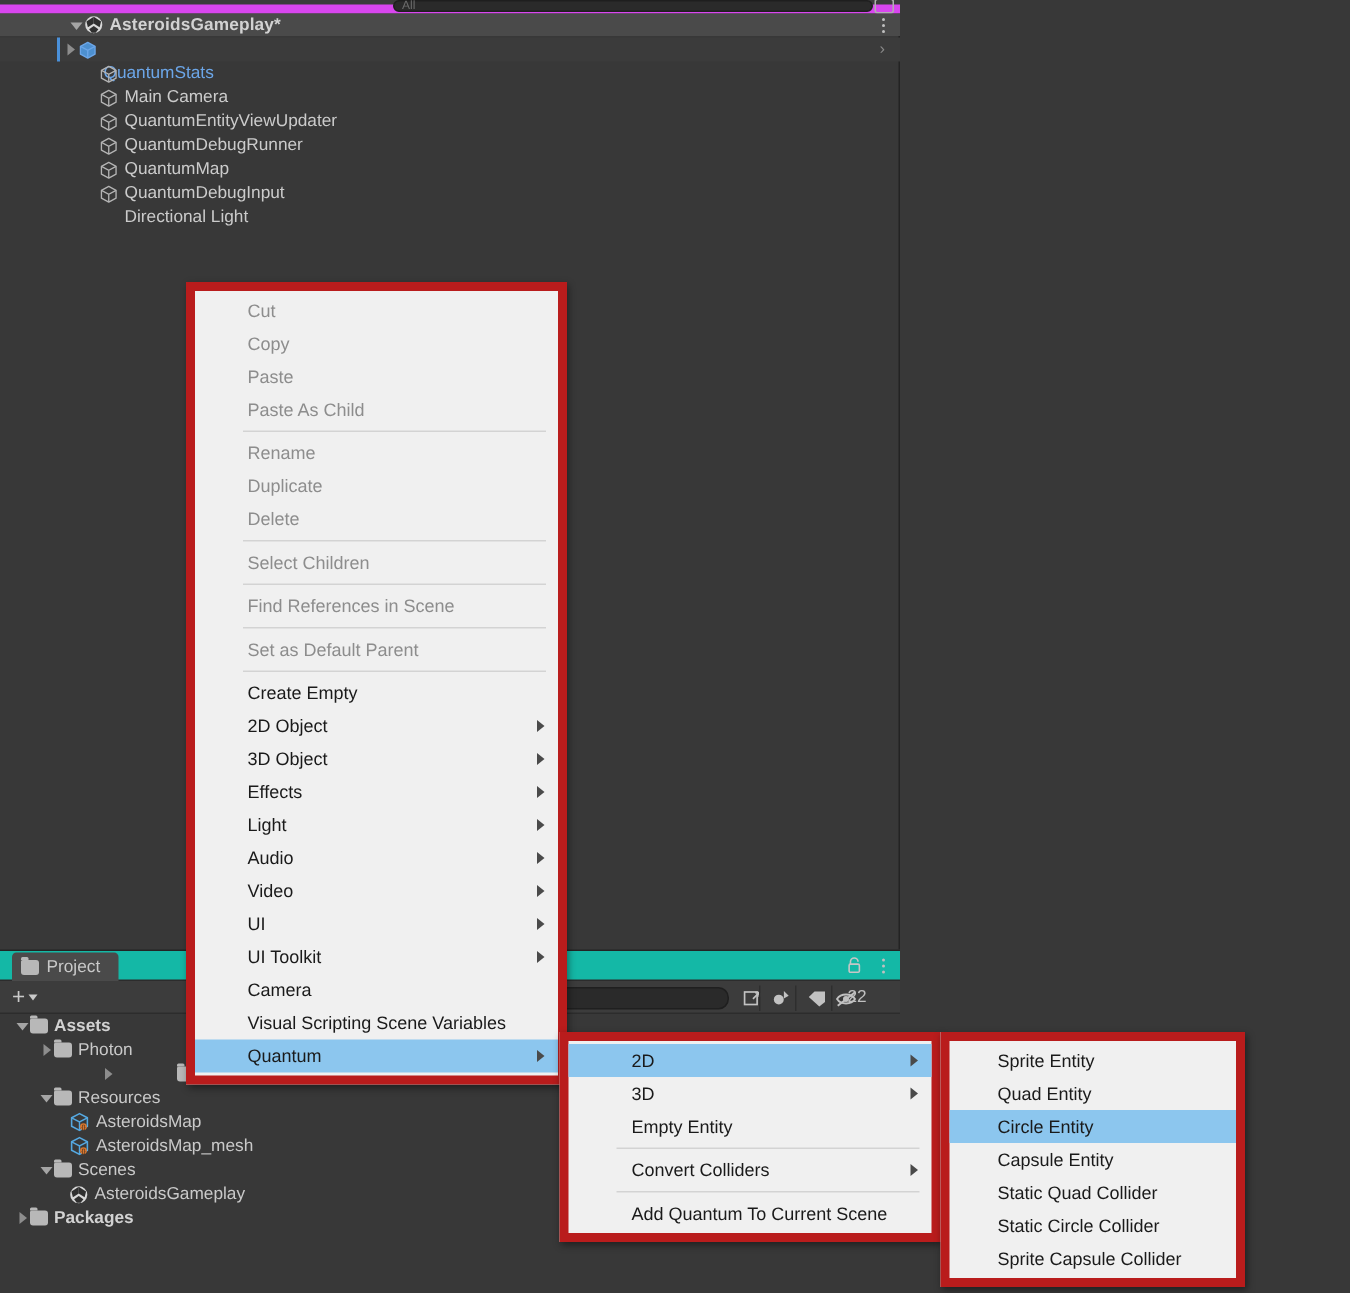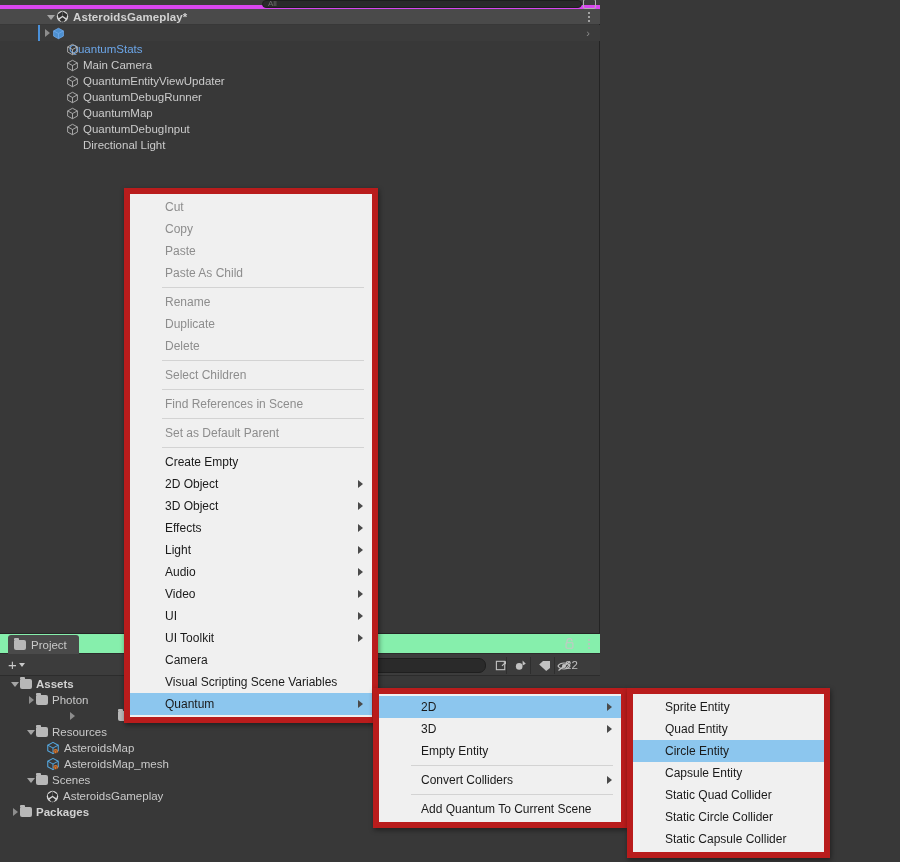--- a/index.html
+++ b/index.html
@@ -12,21 +12,21 @@
   #root { position: relative; width: 900px; height: 862px; }
 
   
   .hierarchy-panel {
     position: absolute; left: 0; top: 0; width: 600px; height: 633px;
     background: #383838;
     border-right: 1px solid #232323;
   }
   .top-search-strip {
     position: absolute; left: 0; top: 0; width: 600px; height: 9px;
-    background: #3c3c3c; border-bottom: 4px solid #d946ef;
+    background: #3c3c3c; border-bottom: 6px solid #d946ef;
   }
   .top-search-field {
     position: absolute; left: 262px; top: 0px; width: 320px; height: 8px;
     background: #2a2a2a; border: 1px solid #1e1e1e; border-radius: 4px;
   }
   .top-search-text {
     position: absolute; left: 268px; top: -1px; font-size: 8px; color: #6d6d6d;
     line-height: 9px; overflow: hidden; white-space: nowrap;
   }
   .top-right-icon {
@@ -81,21 +81,21 @@
   .h-label { margin-left: 4px; white-space: nowrap; margin-top: 32px; }
   .h-label.prefab { color: #6ca6e8; }
 
   
   .project-panel {
     position: absolute; left: 0; top: 633px; width: 600px; height: 229px;
     background: #383838; border-top: 1px solid #242424;
   }
   .proj-tabbar {
     position: absolute; left: 0; top: 0; width: 600px; height: 20px;
-    background: #86efac; border-bottom: 1px solid #2c2c2c;
+    background: #14b8a6; border-bottom: 1px solid #2c2c2c;
   }
   .proj-tab {
     position: absolute; left: 8px; top: 1px; height: 19px; padding: 0 12px 0 6px;
     background: #4a4a4a; display: flex; align-items: center; gap: 5px;
     border-top-left-radius: 3px; border-top-right-radius: 3px;
   }
   .proj-tab span { color: #c9c9c9; font-size: 11.5px; }
   .folder-ico {
     width: 12px; height: 10px; background: #b8b8b8; position: relative;
     border-radius: 1px 2px 2px 2px; flex: none;
@@ -511,17 +511,17 @@
       <div class="mi">
         <span>Capsule Entity</span>
       </div>
       <div class="mi">
         <span>Static Quad Collider</span>
       </div>
       <div class="mi">
         <span>Static Circle Collider</span>
       </div>
       <div class="mi">
-        <span>Static Capsule Collider</span>
+        <span>Sprite Capsule Collider</span>
       </div>
     </div>
 
 </div>
 
 </body></html>

